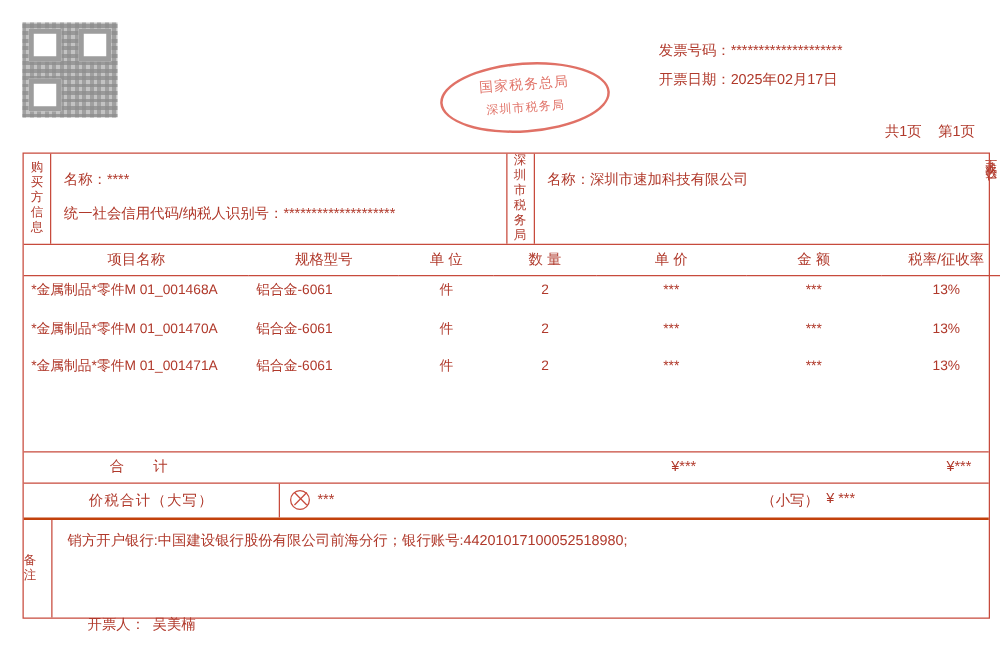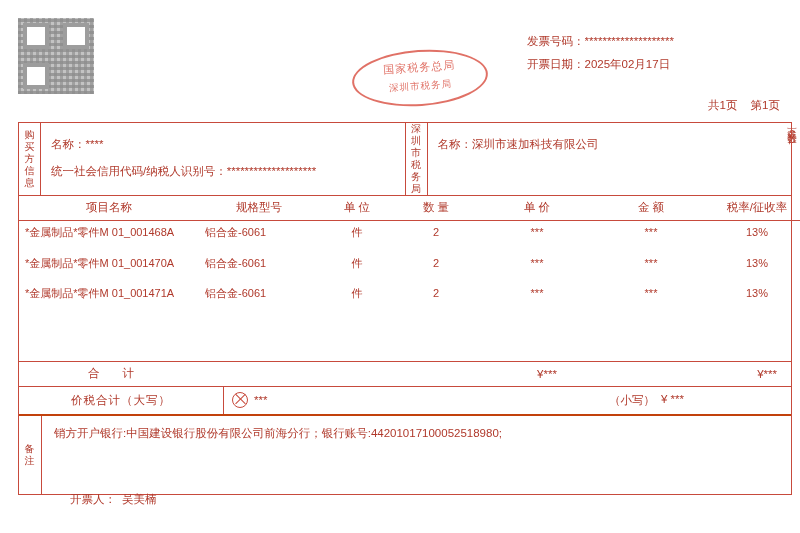--- a/index.html
+++ b/index.html
@@ -281,21 +281,20 @@
   }
   .remark-label {
     width: 22px;
     flex: 0 0 22px;
     border-right: 1px solid #c74a3c;
     font-size: 10px;
     line-height: 12px;
     color: #b0392b;
     display: flex;
     align-items: center;
-    justify-content: center;
   }
   .remark-label span { display: block; width: 11px; word-break: break-all; }
   .remark-body {
     flex: 1 1 auto;
     padding: 8px 12px;
     font-size: 11.5px;
     line-height: 18px;
     color: #b0392b;
   }
 

